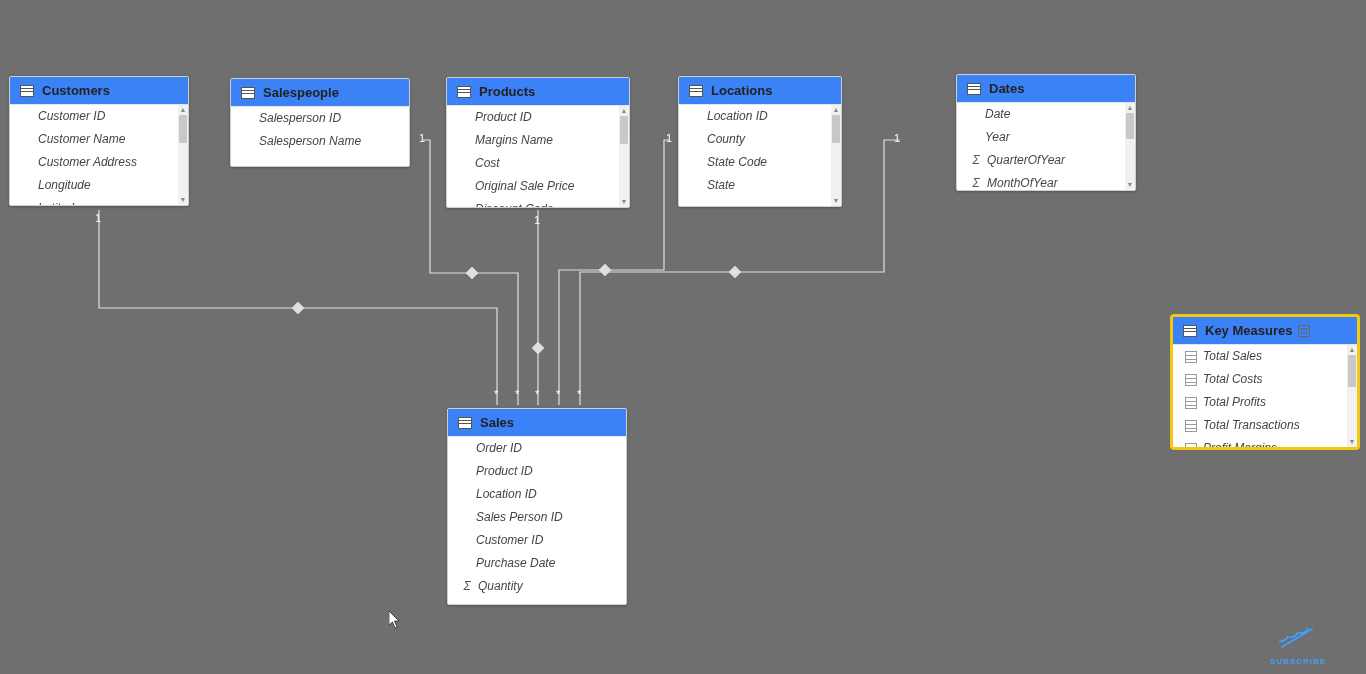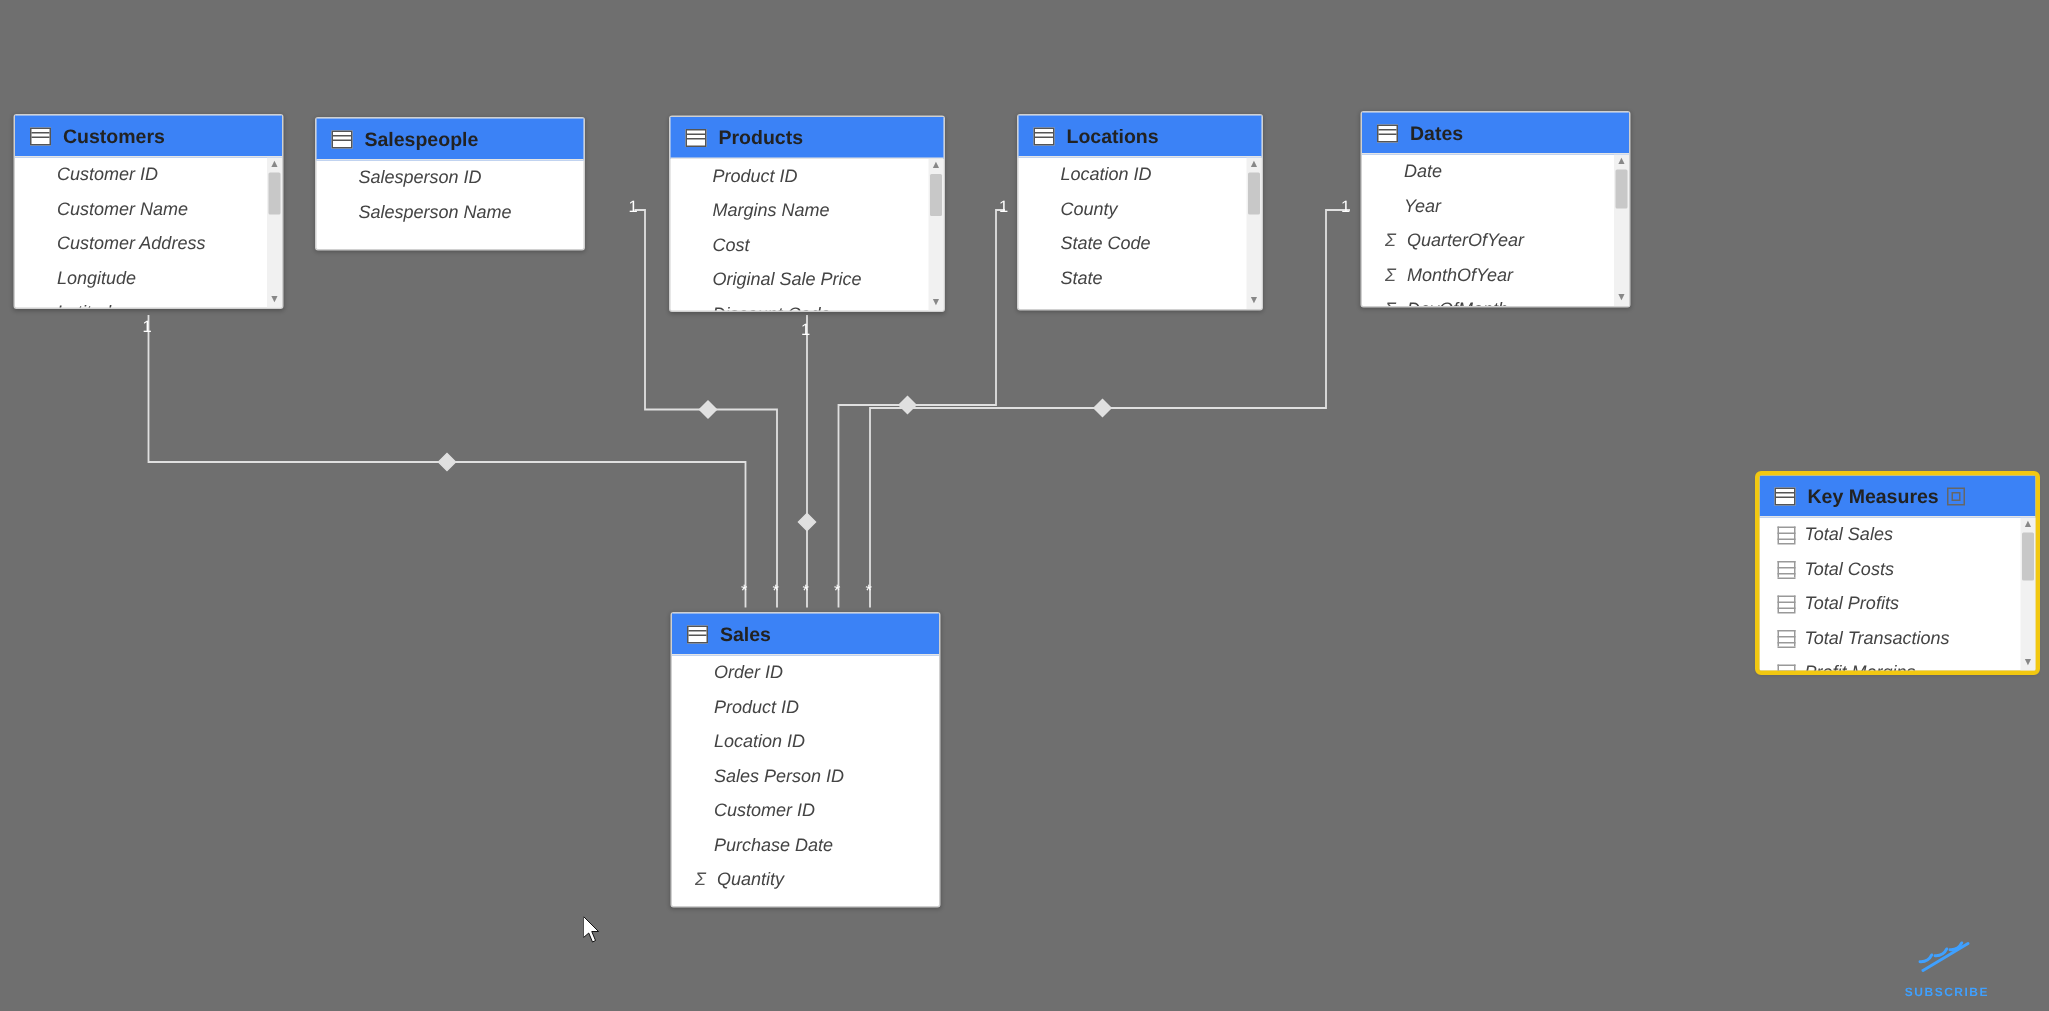--- a/index.html
+++ b/index.html
@@ -223,21 +223,21 @@
         <span>Latitude</span>
       </div>
     <div class="scrollbar">
       <div class="scroll-arrow" style="top:0">▲</div>
       <div class="scrollbar-thumb" style="top:10px; height:28px"></div>
       <div class="scroll-arrow" style="bottom:0">▼</div>
     </div>
   </div>
 </div>
 
-<div class="table-card" style="left:210px; top:78px; width:180px; height:89px">
+<div class="table-card" style="left:230px; top:78px; width:180px; height:89px">
   <div class="table-header">
     <span class="table-icon"></span>
     <span class="table-title">Salespeople</span>
   </div>
   <div class="field-list">
     <div class="field-row">
         <span>Salesperson ID</span>
       </div>
     <div class="field-row">
         <span>Salesperson Name</span>
@@ -293,21 +293,21 @@
         <span>State</span>
       </div>
     <div class="scrollbar">
       <div class="scroll-arrow" style="top:0">▲</div>
       <div class="scrollbar-thumb" style="top:10px; height:28px"></div>
       <div class="scroll-arrow" style="bottom:0">▼</div>
     </div>
   </div>
 </div>
 
-<div class="table-card" style="left:907px; top:74px; width:180px; height:131px">
+<div class="table-card" style="left:956px; top:74px; width:180px; height:117px">
   <div class="table-header">
     <span class="table-icon"></span>
     <span class="table-title">Dates</span>
   </div>
   <div class="field-list">
     <div class="field-row">
         <span>Date</span>
       </div>
     <div class="field-row">
         <span>Year</span>

